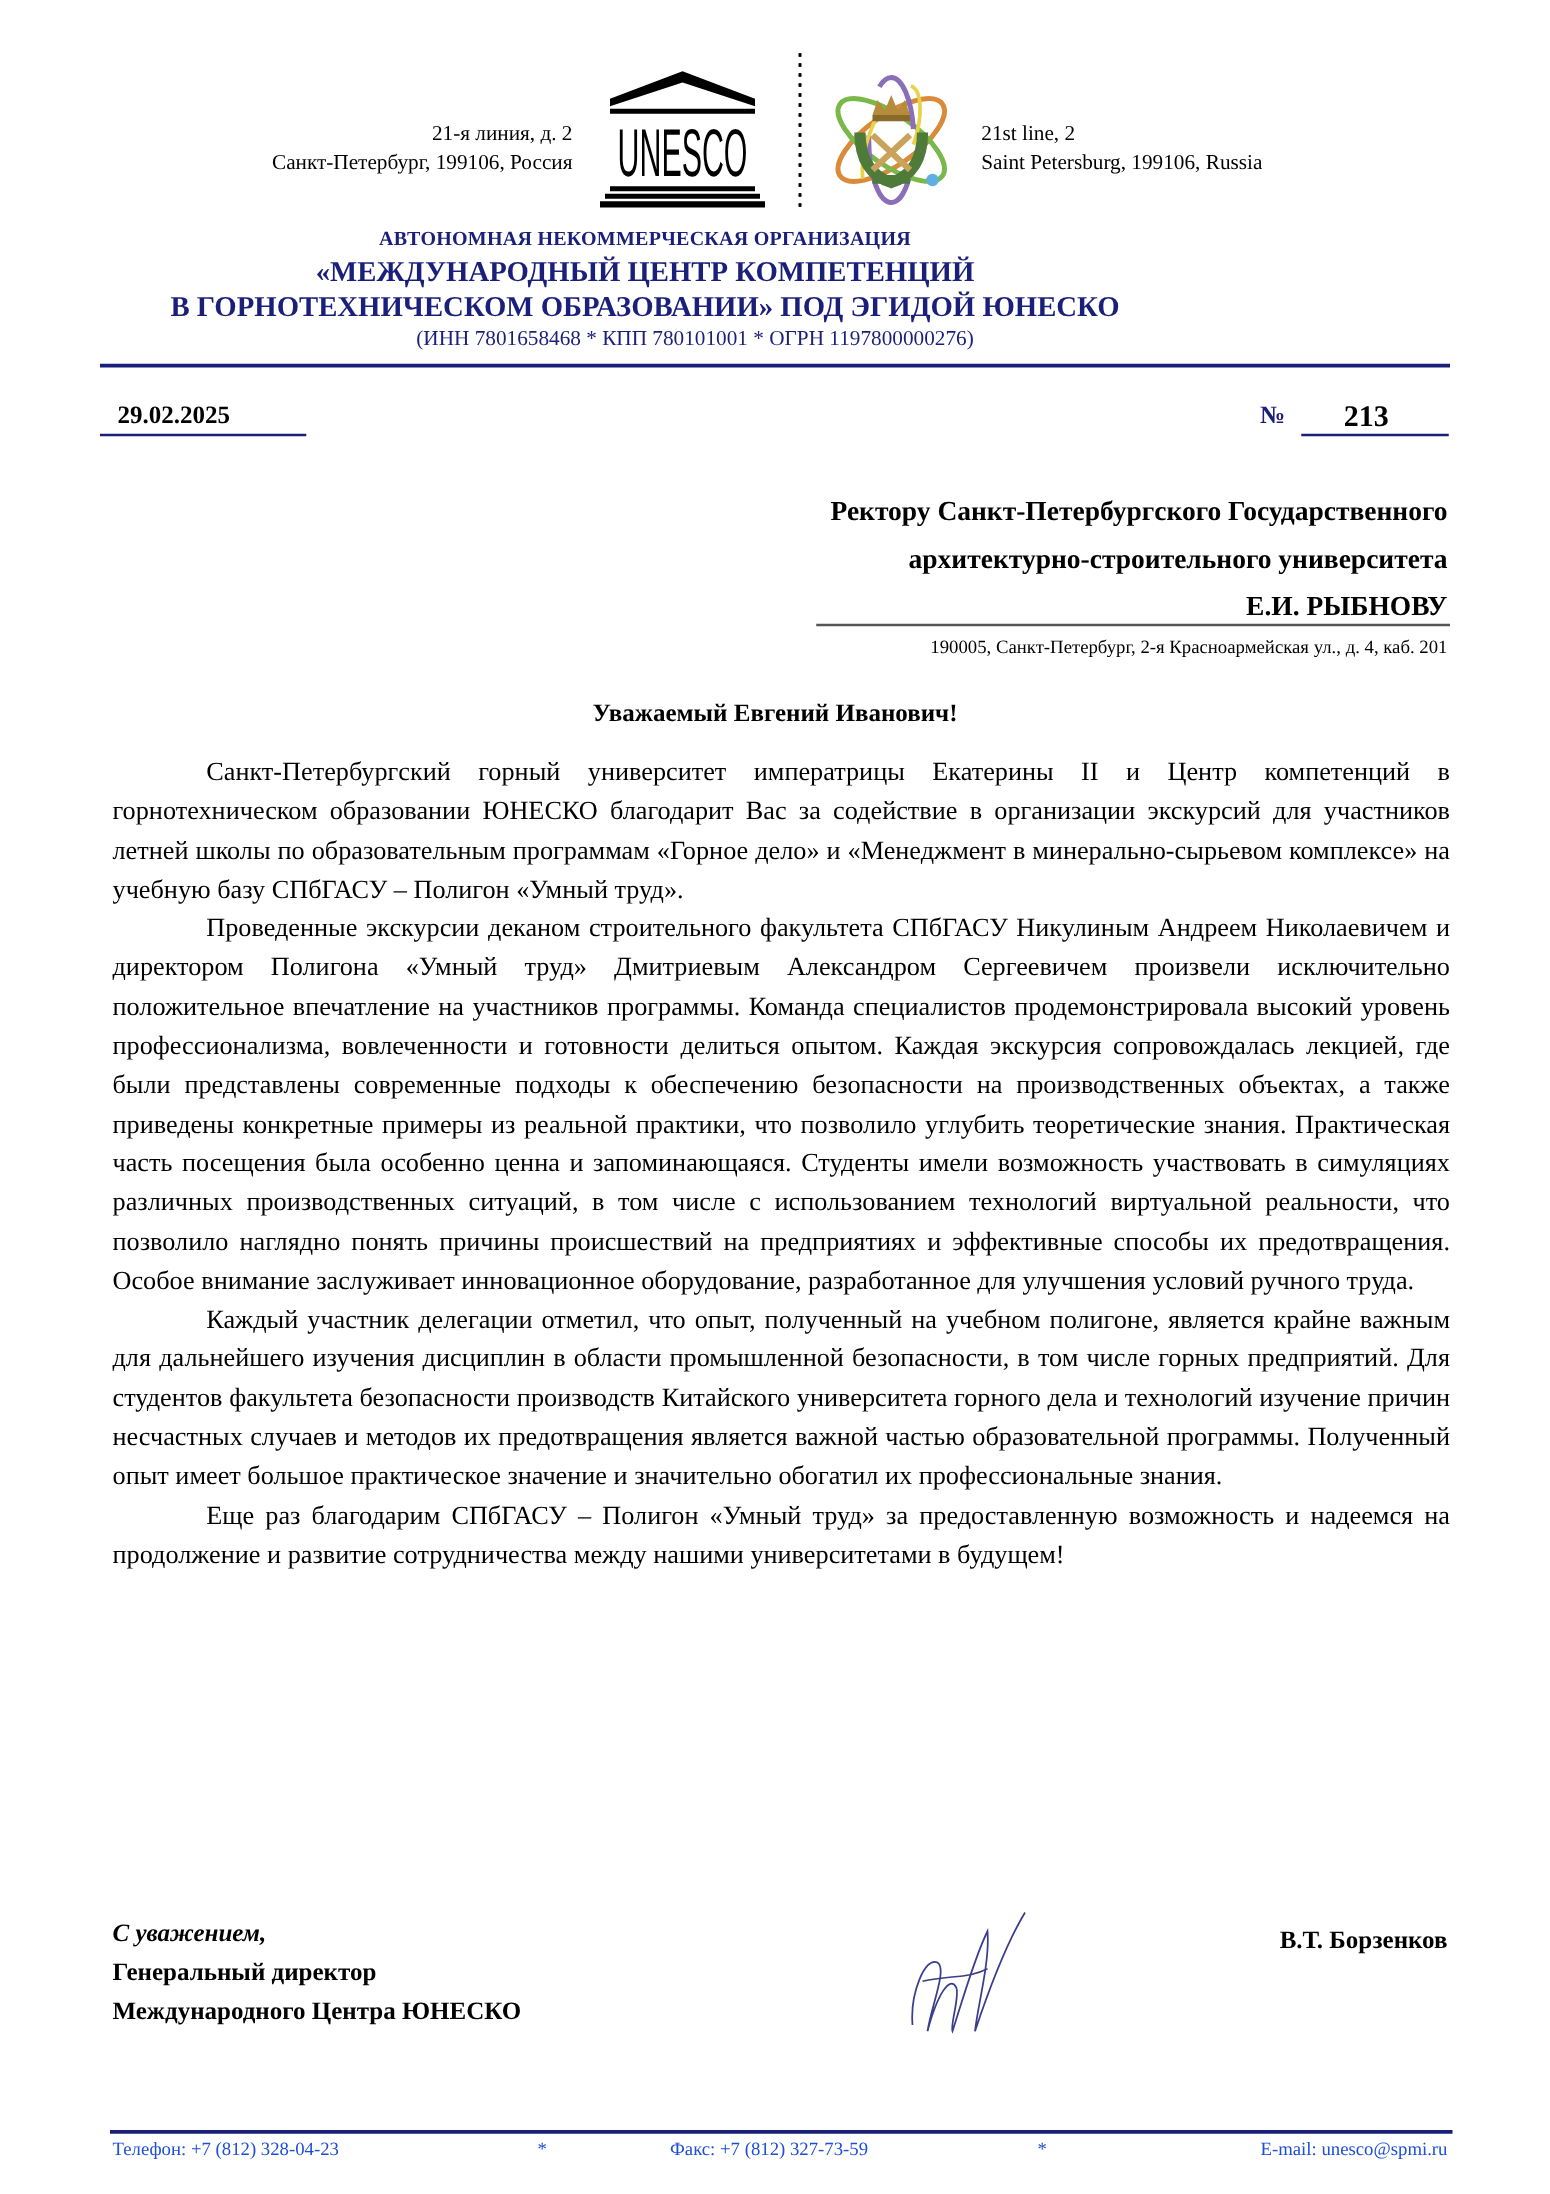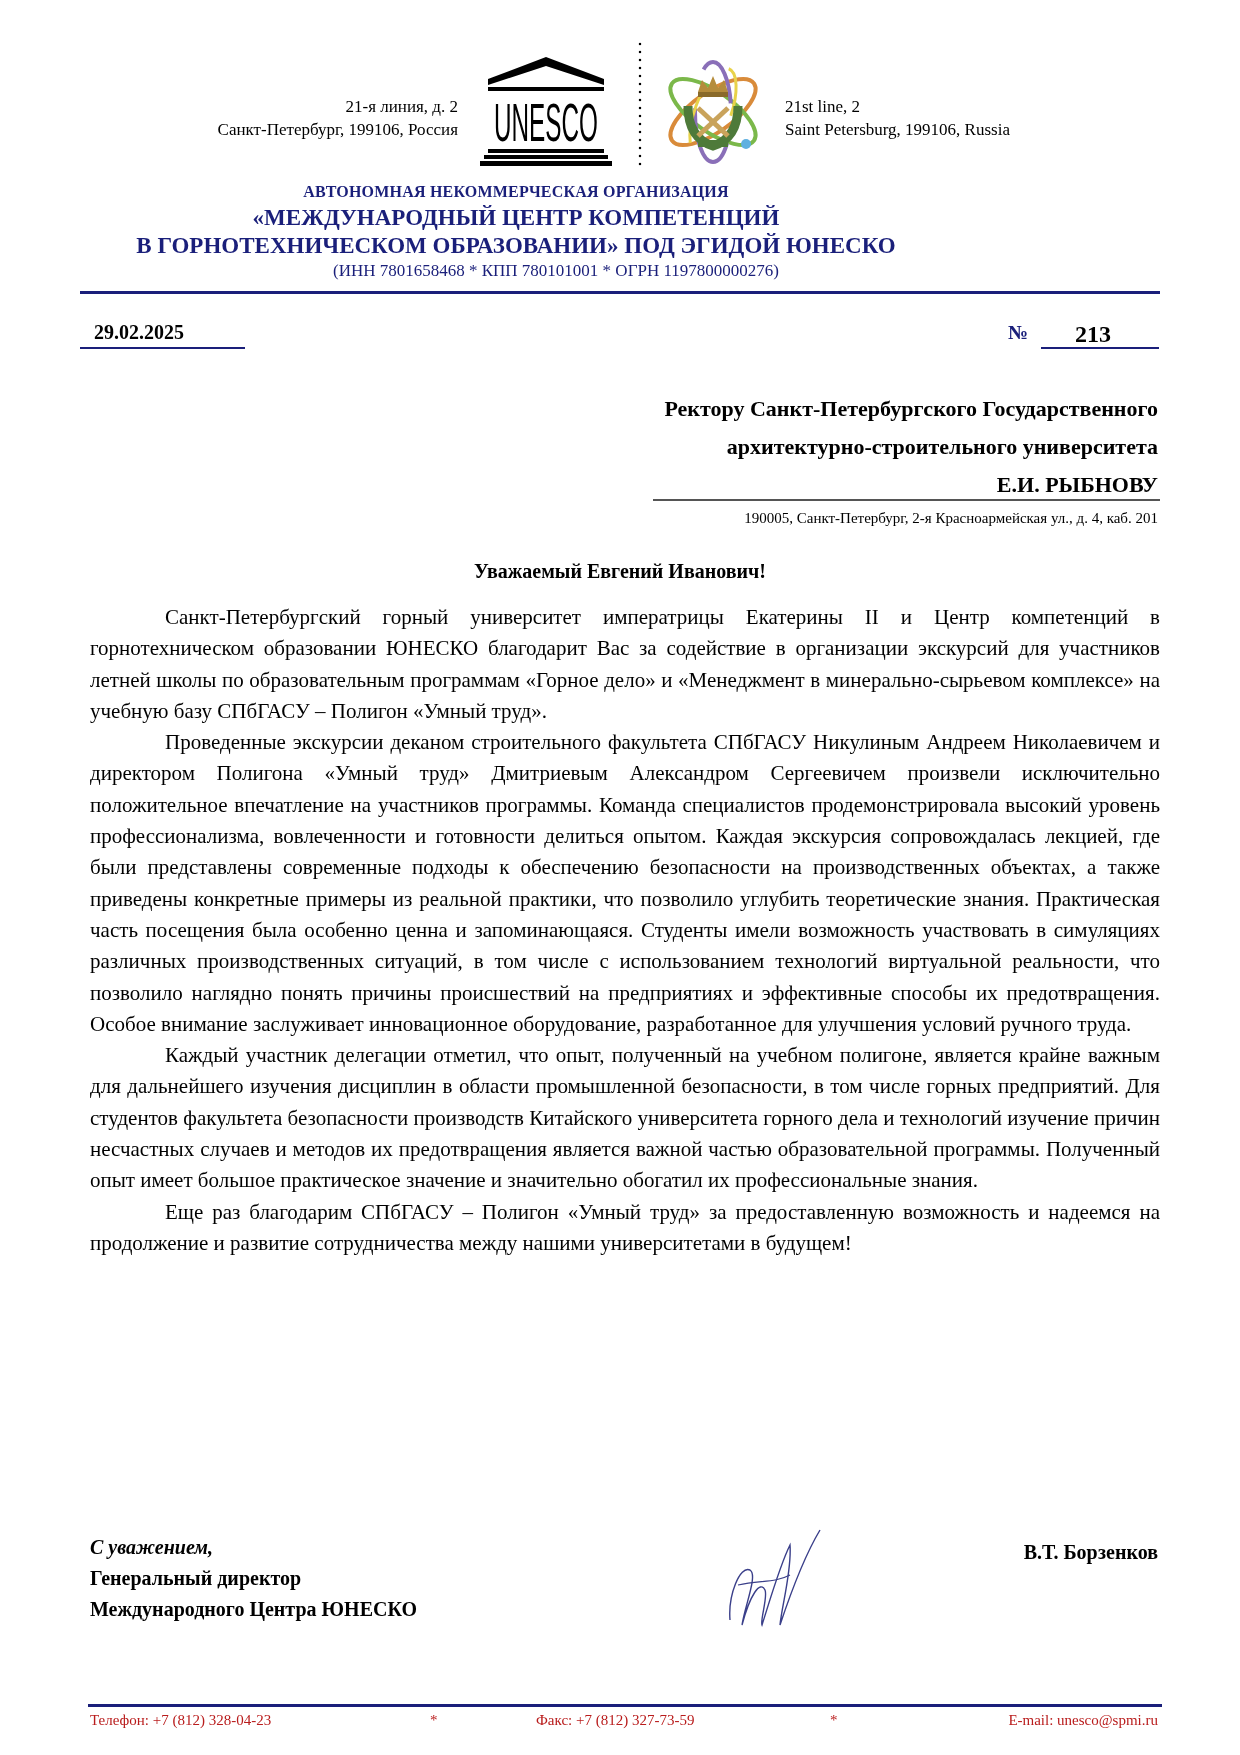--- a/index.html
+++ b/index.html
@@ -38,21 +38,21 @@
 
   .body { left: 90px; width: 1070px; top: 602px; font-size: 21px; line-height: 31.3px; text-align: justify; }
   .body p { margin: 0; text-indent: 75px; }
 
   .closing { left: 90px; top: 1510px; font-size: 20px; font-weight: bold; line-height: 31px; margin-top: 22px; }
   .closing .it { font-style: italic; }
   .signer { right: 82px; top: 1541px; font-size: 20px; font-weight: bold; }
   .signature { left: 720px; top: 1525px; width: 120px; height: 110px; }
 
   .footline { left: 88px; top: 1704px; width: 1074px; height: 3px; background: #1a1f7a; }
-  .footer { top: 1712px; font-size: 15px; color: #b91c1c; }
+  .footer { top: 1712px; font-size: 15px; color: #1d4ed8; }
   .f-tel { left: 90px; }
   .f-star1 { left: 430px; }
   .f-fax { left: 536px; }
   .f-star2 { left: 830px; }
   .f-mail { right: 82px; }
 </style>
 </head>
 <body>
 
 <div class="abs addr addr-ru">

